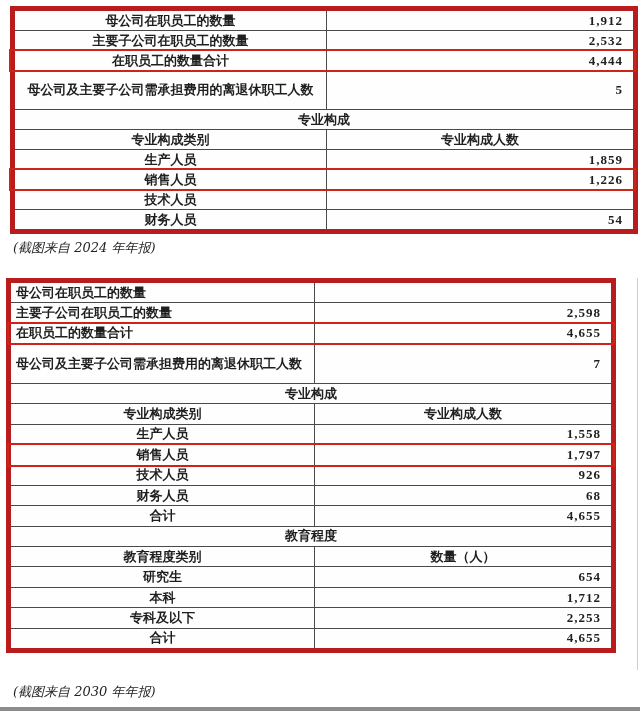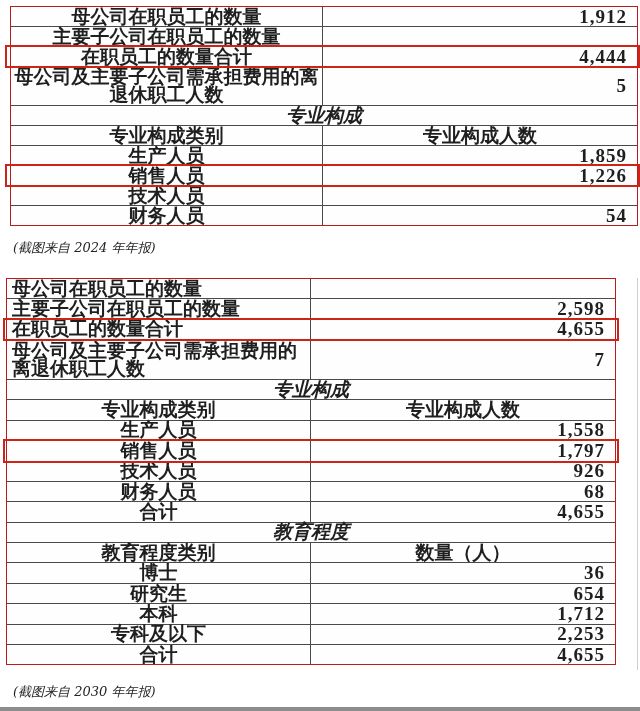--- a/index.html
+++ b/index.html
@@ -1,22 +1,22 @@
 <!DOCTYPE html>
 <html><head>
 <meta charset="utf-8">
 <style>
   html,body{margin:0;padding:0;background:#ffffff;}
   .canvas{
     position:relative;width:640px;height:711px;background:#ffffff;
     font-family:"Liberation Serif", serif;color:#1f1f1f;overflow:hidden;
   }
   .tbl{
-    position:absolute;background:#fefefe;border:1px solid #b91c1c;
-    font-size:19px;font-weight:600;box-sizing:border-box;
+    position:absolute;background:#fefefe;border:5px solid #b91c1c;
+    font-size:13px;font-weight:600;box-sizing:border-box;
   }
   .t2024{left:10px;top:6px;width:628px;}
   .t2023{left:6px;top:278px;width:610px;}
   .row{display:flex;align-items:stretch;border-top:1px solid #4a4a4a;position:relative;}
   .row:first-child{border-top:none;}
   .t2024 .row{height:19px;}
   .t2024 .row.dbl{height:38px;}
   .t2023 .row{height:19.4px;}
   .t2023 .row.dbl{height:38.8px;}
   .c1{
@@ -25,21 +25,21 @@
     text-align:center;line-height:18px;padding:0 3px;
   }
   .t2024 .c1{width:312px;}
   .t2023 .c1{width:304px;}
   .row.left .c1{justify-content:flex-start;text-align:left;padding-left:5px;}
   .c2{
     flex:1;display:flex;align-items:center;justify-content:flex-end;
     padding-right:10px;box-sizing:border-box;letter-spacing:1px;
   }
   .row.hdr .c2{justify-content:center;padding-right:0;letter-spacing:0;text-align:right;}
-  .sec{flex:1;display:flex;align-items:center;justify-content:center;font-style:italic;}
+  .sec{flex:1;display:flex;align-items:center;justify-content:center;}
   .hlbox{
     position:absolute;top:-2px;bottom:-2px;
     border:2px solid #ce2418;z-index:3;pointer-events:none;
   }
   .t2024 .hlbox{left:-6px;right:-3px;}
   .t2023 .hlbox{left:-4px;right:-4px;}
   .caption{
     position:absolute;left:13px;
     font-family:"DejaVu Serif", serif;font-style:italic;
     font-size:13px;color:#242424;white-space:nowrap;
@@ -54,20 +54,21 @@
 
 <div class="canvas">
 
   <div class="tbl t2024">
     <div class="row">
       <div class="c1">母公司在职员工的数量</div>
       <div class="c2">1,912</div>
     </div>
     <div class="row">
       <div class="c1">主要子公司在职员工的数量</div>
+      <div class="c2">2,532</div>
     </div>
     <div class="row">
       <span class="hlbox"></span>
       <div class="c1">在职员工的数量合计</div>
       <div class="c2">4,444</div>
     </div>
     <div class="row dbl">
       <div class="c1">母公司及主要子公司需承担费用的离退休职工人数</div>
       <div class="c2">5</div>
     </div>
@@ -144,24 +145,20 @@
       <div class="c2">4,655</div>
     </div>
     <div class="row">
       <div class="sec">教育程度</div>
     </div>
     <div class="row hdr">
       <div class="c1">教育程度类别</div>
       <div class="c2">数量（人）</div>
     </div>
     <div class="row">
-      <div class="c1">博士</div>
-      <div class="c2">36</div>
-    </div>
-    <div class="row">
       <div class="c1">研究生</div>
       <div class="c2">654</div>
     </div>
     <div class="row">
       <div class="c1">本科</div>
       <div class="c2">1,712</div>
     </div>
     <div class="row">
       <div class="c1">专科及以下</div>
       <div class="c2">2,253</div>

